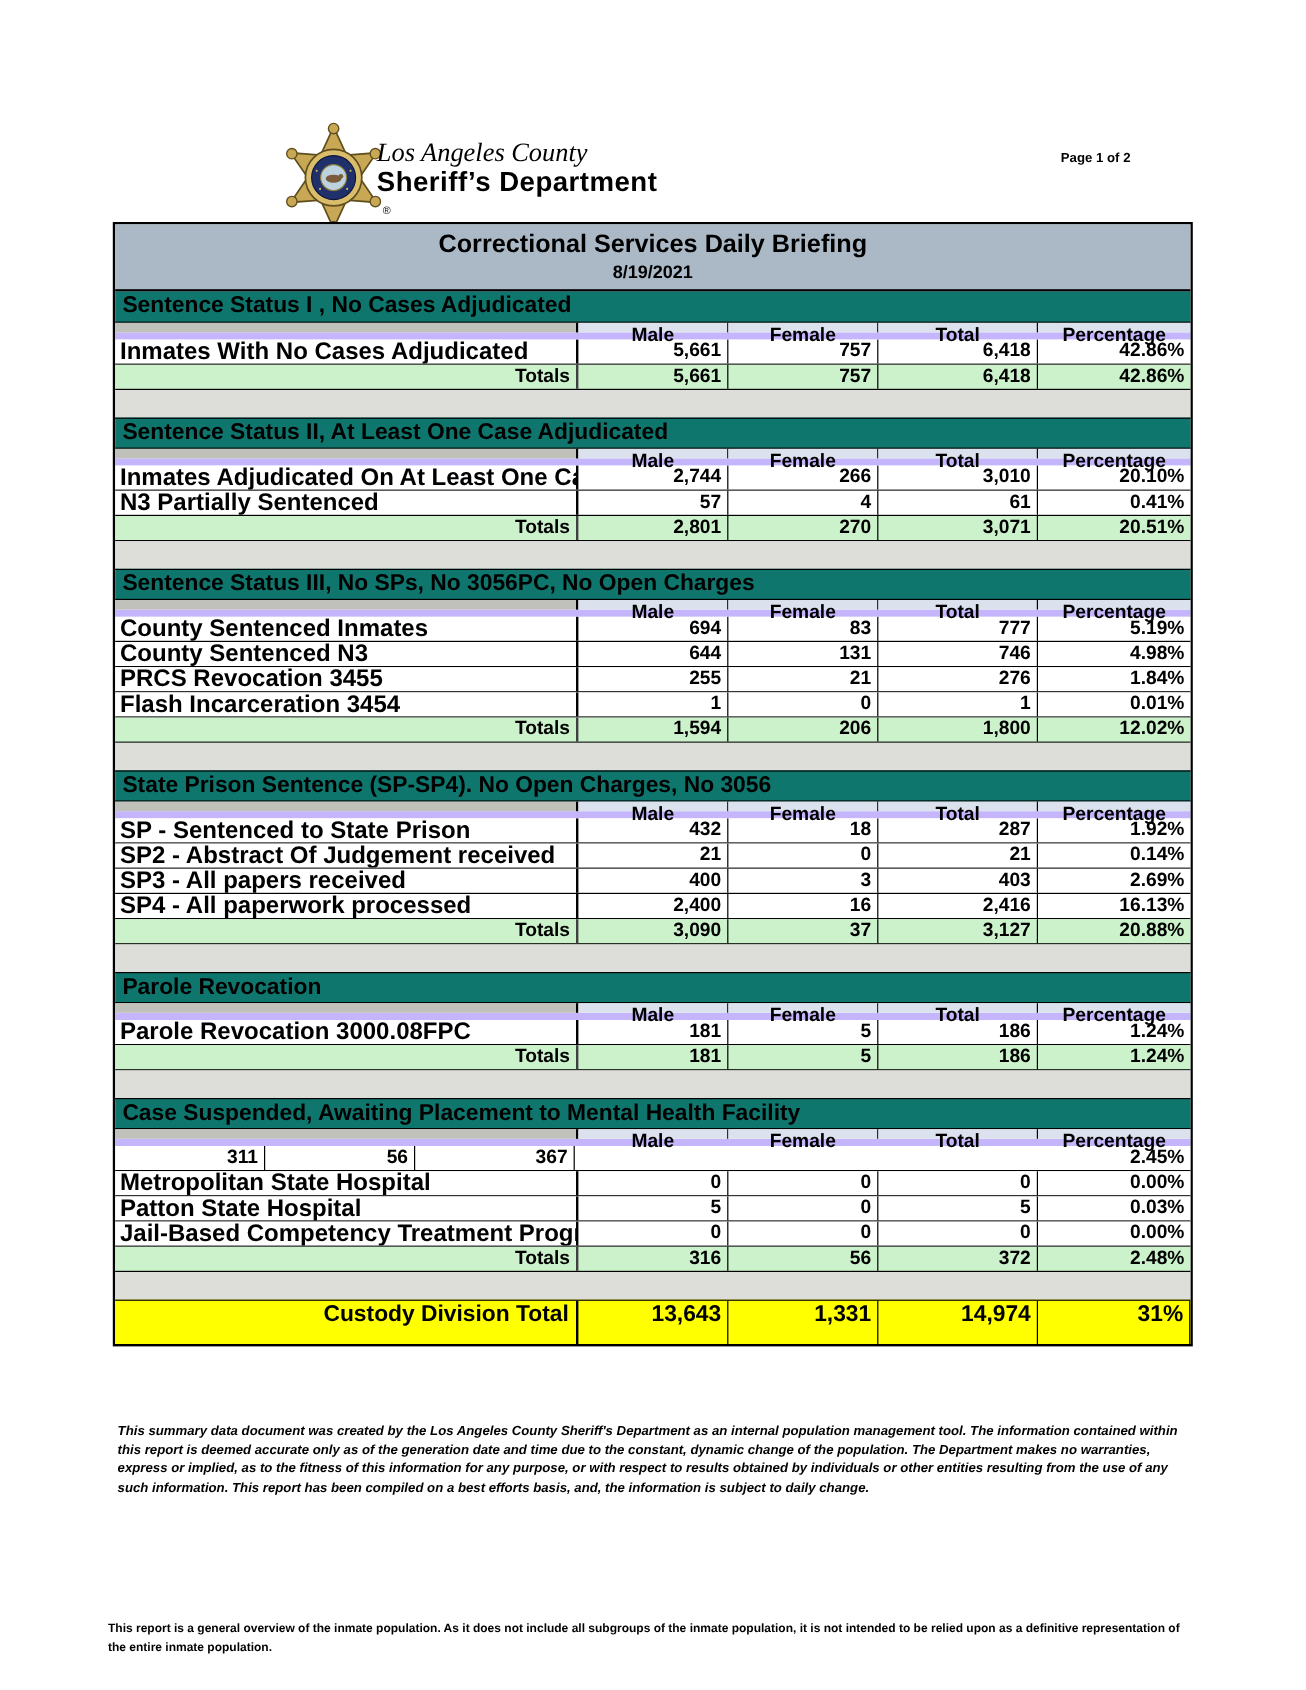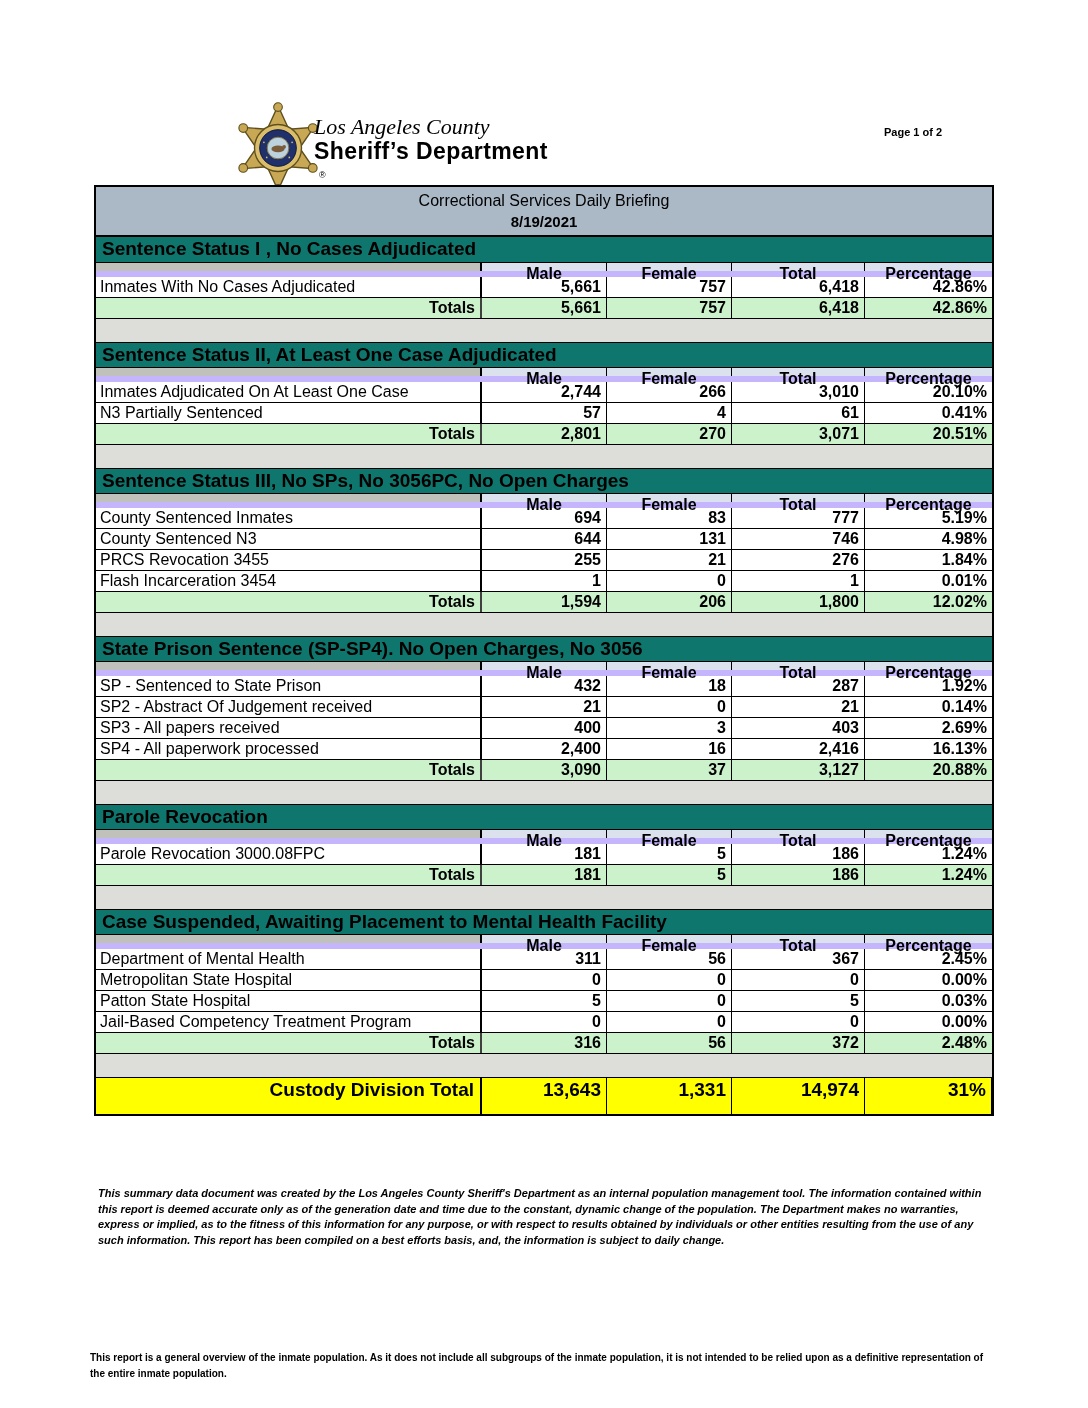--- a/index.html
+++ b/index.html
@@ -21,21 +21,21 @@
     font-weight:bold; font-size:23px; line-height:24px; letter-spacing:0.4px;
   }
   .page-label { position:absolute; left:884px; top:126px; font-size:11px; font-weight:bold; }
 
   
   .table-wrap {
     position:absolute; left:94px; top:185px; width:900px;
     border:2px solid #000; background:#fff;
   }
   .title-bar { background:#ABB8C6; border-bottom:2px solid #000; text-align:center; padding:5px 0 5px; }
-  .title-bar .title { font-size:16px; font-weight:normal; }
+  .title-bar .title { font-size:21px; font-weight:bold; }
   .title-bar .date  { font-size:15px; font-weight:bold; margin-top:3px; }
 
   .section-title {
     height:26px; background:#0f766e; border-top:1px solid #000; border-bottom:1px solid #000;
     font-weight:bold; font-size:19px; line-height:24px; padding-left:6px;
     white-space:nowrap; overflow:hidden;
   }
   .section:first-child .section-title { border-top:none; }
 
   .row { display:flex; width:100%; }
@@ -52,21 +52,21 @@
   .h-label { background:#C1C1BB; border-right:2px solid #000; }
   .h-col {
     background:#DCE1EE; border-right:1px solid #000;
     text-align:center; font-weight:bold; font-size:16px; line-height:21px;
   }
 
   .data-row  { height:21px; background:#fff; border-bottom:1px solid #000; }
   .total-row { height:21px; background:#CCF2CC; border-bottom:1px solid #000; }
 
   .cell-label {
-    font-weight:normal; font-size:16px; line-height:20px; padding-left:4px;
+    font-weight:bold; font-size:20px; line-height:20px; padding-left:4px;
     border-right:2px solid #000; white-space:nowrap; overflow:hidden;
   }
   .cell-num {
     font-weight:bold; font-size:16px; line-height:20px;
     text-align:right; padding-right:5px; border-right:1px solid #000;
   }
   .cell-totlabel {
     font-weight:bold; font-size:16px; line-height:20px;
     text-align:right; padding-right:5px; border-right:2px solid #404040;
   }
@@ -336,21 +336,20 @@
     </div>
     <div class="row header-row">
       <div class="cell c-label h-label"></div>
       <div class="cell c-male h-col">Male</div>
       <div class="cell c-female h-col">Female</div>
       <div class="cell c-total h-col">Total</div>
       <div class="cell c-pct h-col">Percentage</div>
     </div>
     <div class="rows">
           <div class="row data-row">
-            <div class="cell c-label cell-label">Department of Mental Health</div>
             <div class="cell c-male cell-num">311</div>
             <div class="cell c-female cell-num">56</div>
             <div class="cell c-total cell-num">367</div>
             <div class="cell c-pct cell-num">2.45%</div>
           </div>
           <div class="row data-row">
             <div class="cell c-label cell-label">Metropolitan State Hospital</div>
             <div class="cell c-male cell-num">0</div>
             <div class="cell c-female cell-num">0</div>
             <div class="cell c-total cell-num">0</div>

